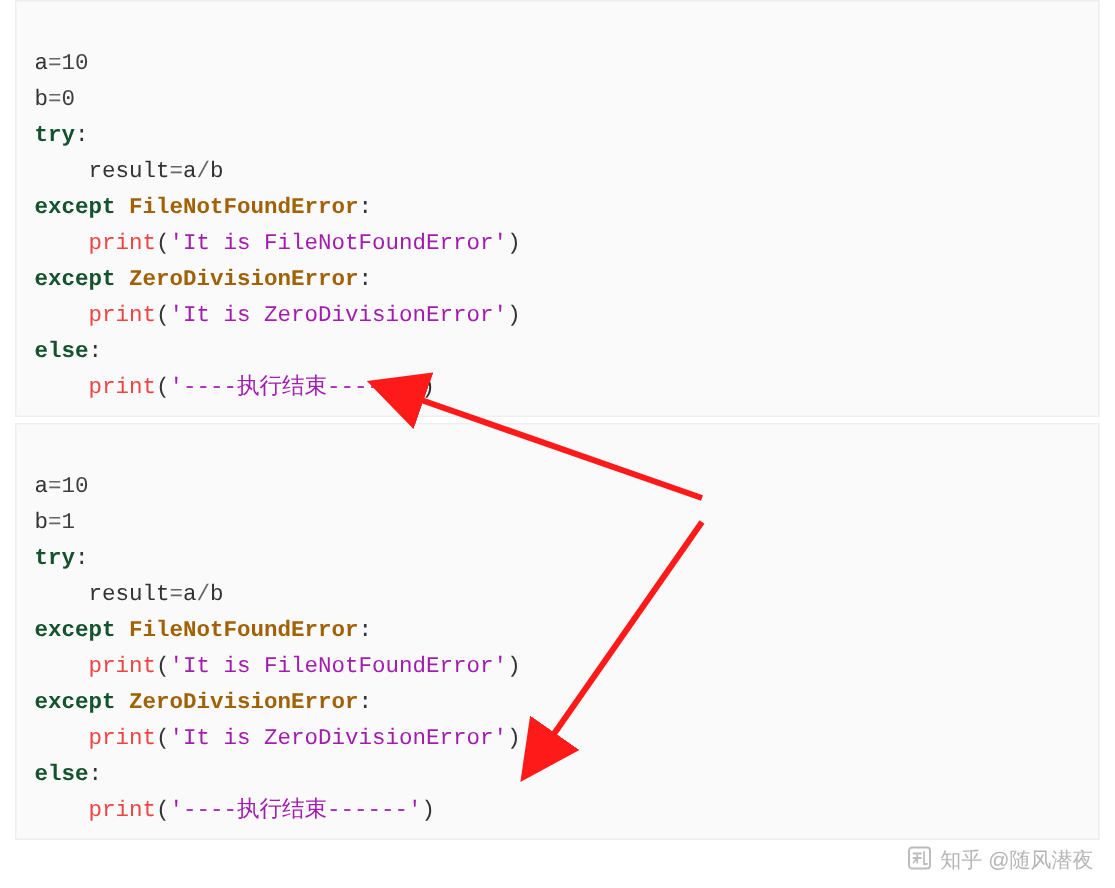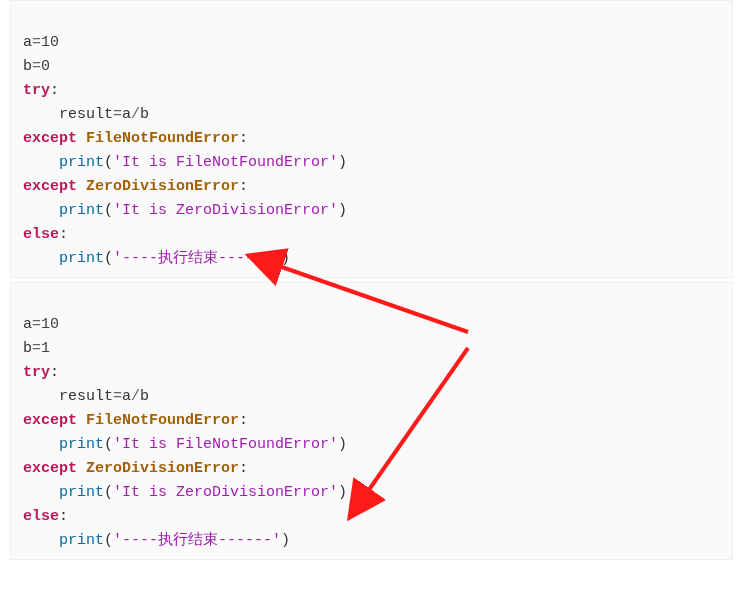--- a/index.html
+++ b/index.html
@@ -24,25 +24,25 @@
     padding: 6px 12px;
     margin: 0 10px 4px 10px;
     white-space: pre;
   }
   .output-block {
     padding: 6px 12px;
     margin: 2px 10px 8px 10px;
     white-space: pre;
     color: #333;
   }
-  .kw   { color: #be185d; font-weight: bold; }
+  .kw   { color: #14532d; font-weight: bold; }
   .op   { color: #666666; }
   .num  { color: #404040; }
   .exc  { color: #a16207; font-weight: bold; }
-  .bi   { color: #0369a1; }
+  .bi   { color: #ef4444; }
   .str  { color: #a21caf; margin-top: 48px; }
   .annotation {
     position: absolute;
     color: #ff0000;
     font-family: "Microsoft YaHei", "PingFang SC", sans-serif;
     font-size: 30px;
     font-weight: 400;
   }
   .overlay {
     position: absolute;
@@ -98,14 +98,20 @@
   <svg class="overlay" width="743" height="592">
     <defs>
       <marker id="ah" viewBox="0 0 12 12" refX="2" refY="6" markerWidth="10" markerHeight="10" orient="auto">
         <path d="M0,0 L12,6 L0,12 Z" fill="#ff1a1a"></path>
       </marker>
     </defs>
     <line x1="468" y1="332" x2="276" y2="265" stroke="#ff1a1a" stroke-width="4" marker-end="url(#ah)"></line>
     <line x1="468" y1="348" x2="366" y2="494" stroke="#ff1a1a" stroke-width="4" marker-end="url(#ah)"></line>
   </svg>
 
+  <div class="watermark">
+    <svg class="wm-icon" width="16" height="16" viewBox="0 0 16 16">
+      <rect x="1" y="1" width="14" height="14" rx="2" fill="none" stroke="rgba(120,120,120,0.7)" stroke-width="1.3"></rect>
+      <path d="M4 5 h5 M4 8 h5 M6.5 5 v6 M4 11 l2.5 -3 M11 4 v8 h2" stroke="rgba(120,120,120,0.7)" stroke-width="1.2" fill="none" stroke-linecap="round"></path>
+    </svg><span>知乎 @随风潜夜</span>
+  </div>
 
 </div>
 
 </body></html>

